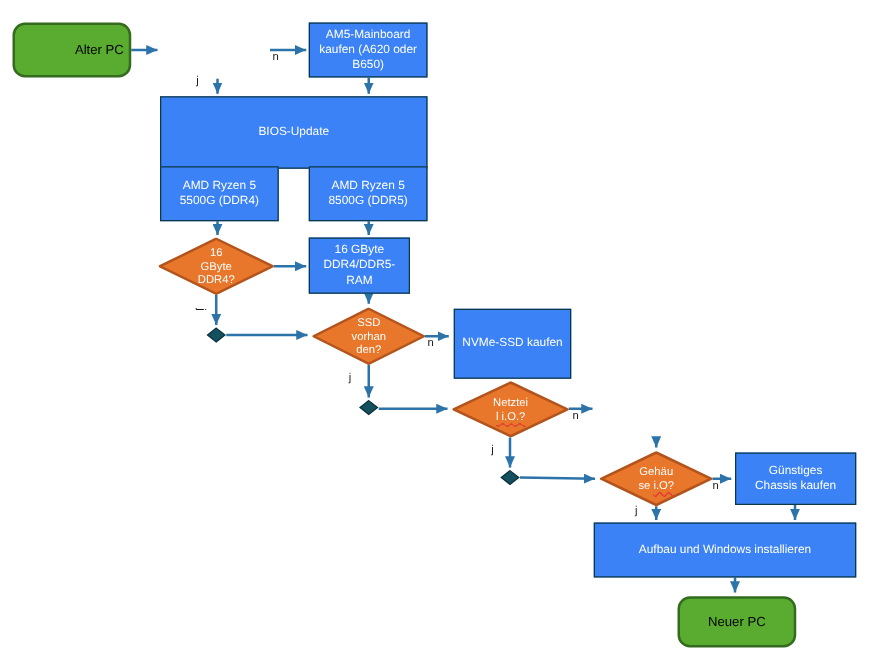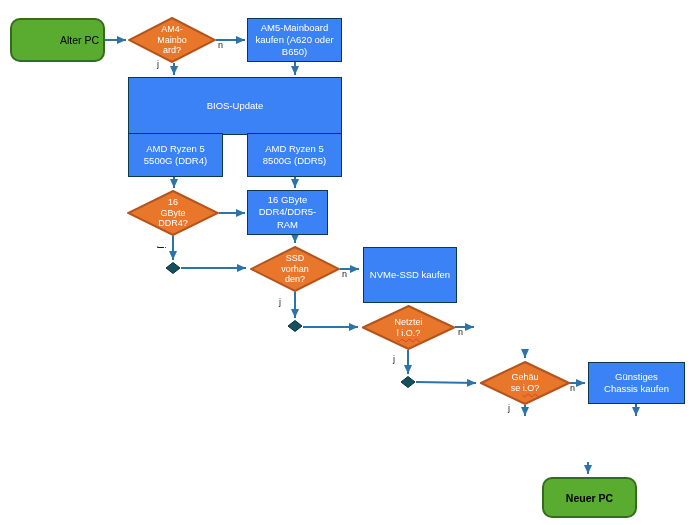--- a/index.html
+++ b/index.html
@@ -96,34 +96,24 @@
 
     <line x1="636" y1="404" x2="636" y2="416" marker-end="url(#arr)"></line>
 
     <line x1="588" y1="462" x2="588" y2="474" marker-end="url(#arr)"></line>
   </svg>
 
   <div class="node term" style="left:10px;top:18px;width:95px;height:44px;padding-left:44px;">
     <span>Alter PC</span>
   </div>
 
-  <div class="node term" style="left:542px;top:477px;width:95px;height:41px;font-weight:bold;">
+  <div class="node term" style="left:542px;top:477px;width:95px;height:41px;">
     <span>Neuer PC</span>
   </div>
 
-  <div class="dec" style="left:128px;top:17px;width:88px;height:46px;">
-    <svg viewBox="0 0 88 46" preserveAspectRatio="none">
-      <polygon class="dshape" points="44,1 87,23 44,45 1,23"></polygon>
-    </svg>
-    <div class="dtext">
-      <div>AM4-</div>
-      <div>Mainbo</div>
-      <div>ard?</div>
-    </div>
-  </div>
 
   <div class="dec" style="left:127px;top:190px;width:92px;height:46px;">
     <svg viewBox="0 0 92 46" preserveAspectRatio="none">
       <polygon class="dshape" points="46,1 91,23 46,45 1,23"></polygon>
     </svg>
     <div class="dtext">
       <div>16</div>
       <div>GByte</div>
       <div>DDR4?</div>
     </div>
@@ -199,20 +189,23 @@
   </div>
 
 
   <div class="node proc" style="left:588px;top:362px;width:97px;height:42px;">
     <div>
       <div>Günstiges</div>
       <div>Chassis kaufen</div>
     </div>
   </div>
 
+  <div class="node proc" style="left:475px;top:418px;width:210px;height:44px;">
+    <span>Aufbau und Windows installieren</span>
+  </div>
 
   <span class="elabel" style="left:218px;top:41px;">n</span>
   <span class="elabel" style="left:157px;top:60px;">j</span>
   <span class="elabel rot" style="left:160px;top:243px;">j</span>
   <span class="elabel" style="left:342px;top:270px;">n</span>
   <span class="elabel" style="left:279px;top:298px;">j</span>
   <span class="elabel" style="left:458px;top:328px;">n</span>
   <span class="elabel" style="left:393px;top:355px;">j</span>
   <span class="elabel" style="left:570px;top:384px;">n</span>
   <span class="elabel" style="left:508px;top:404px;">j</span>

